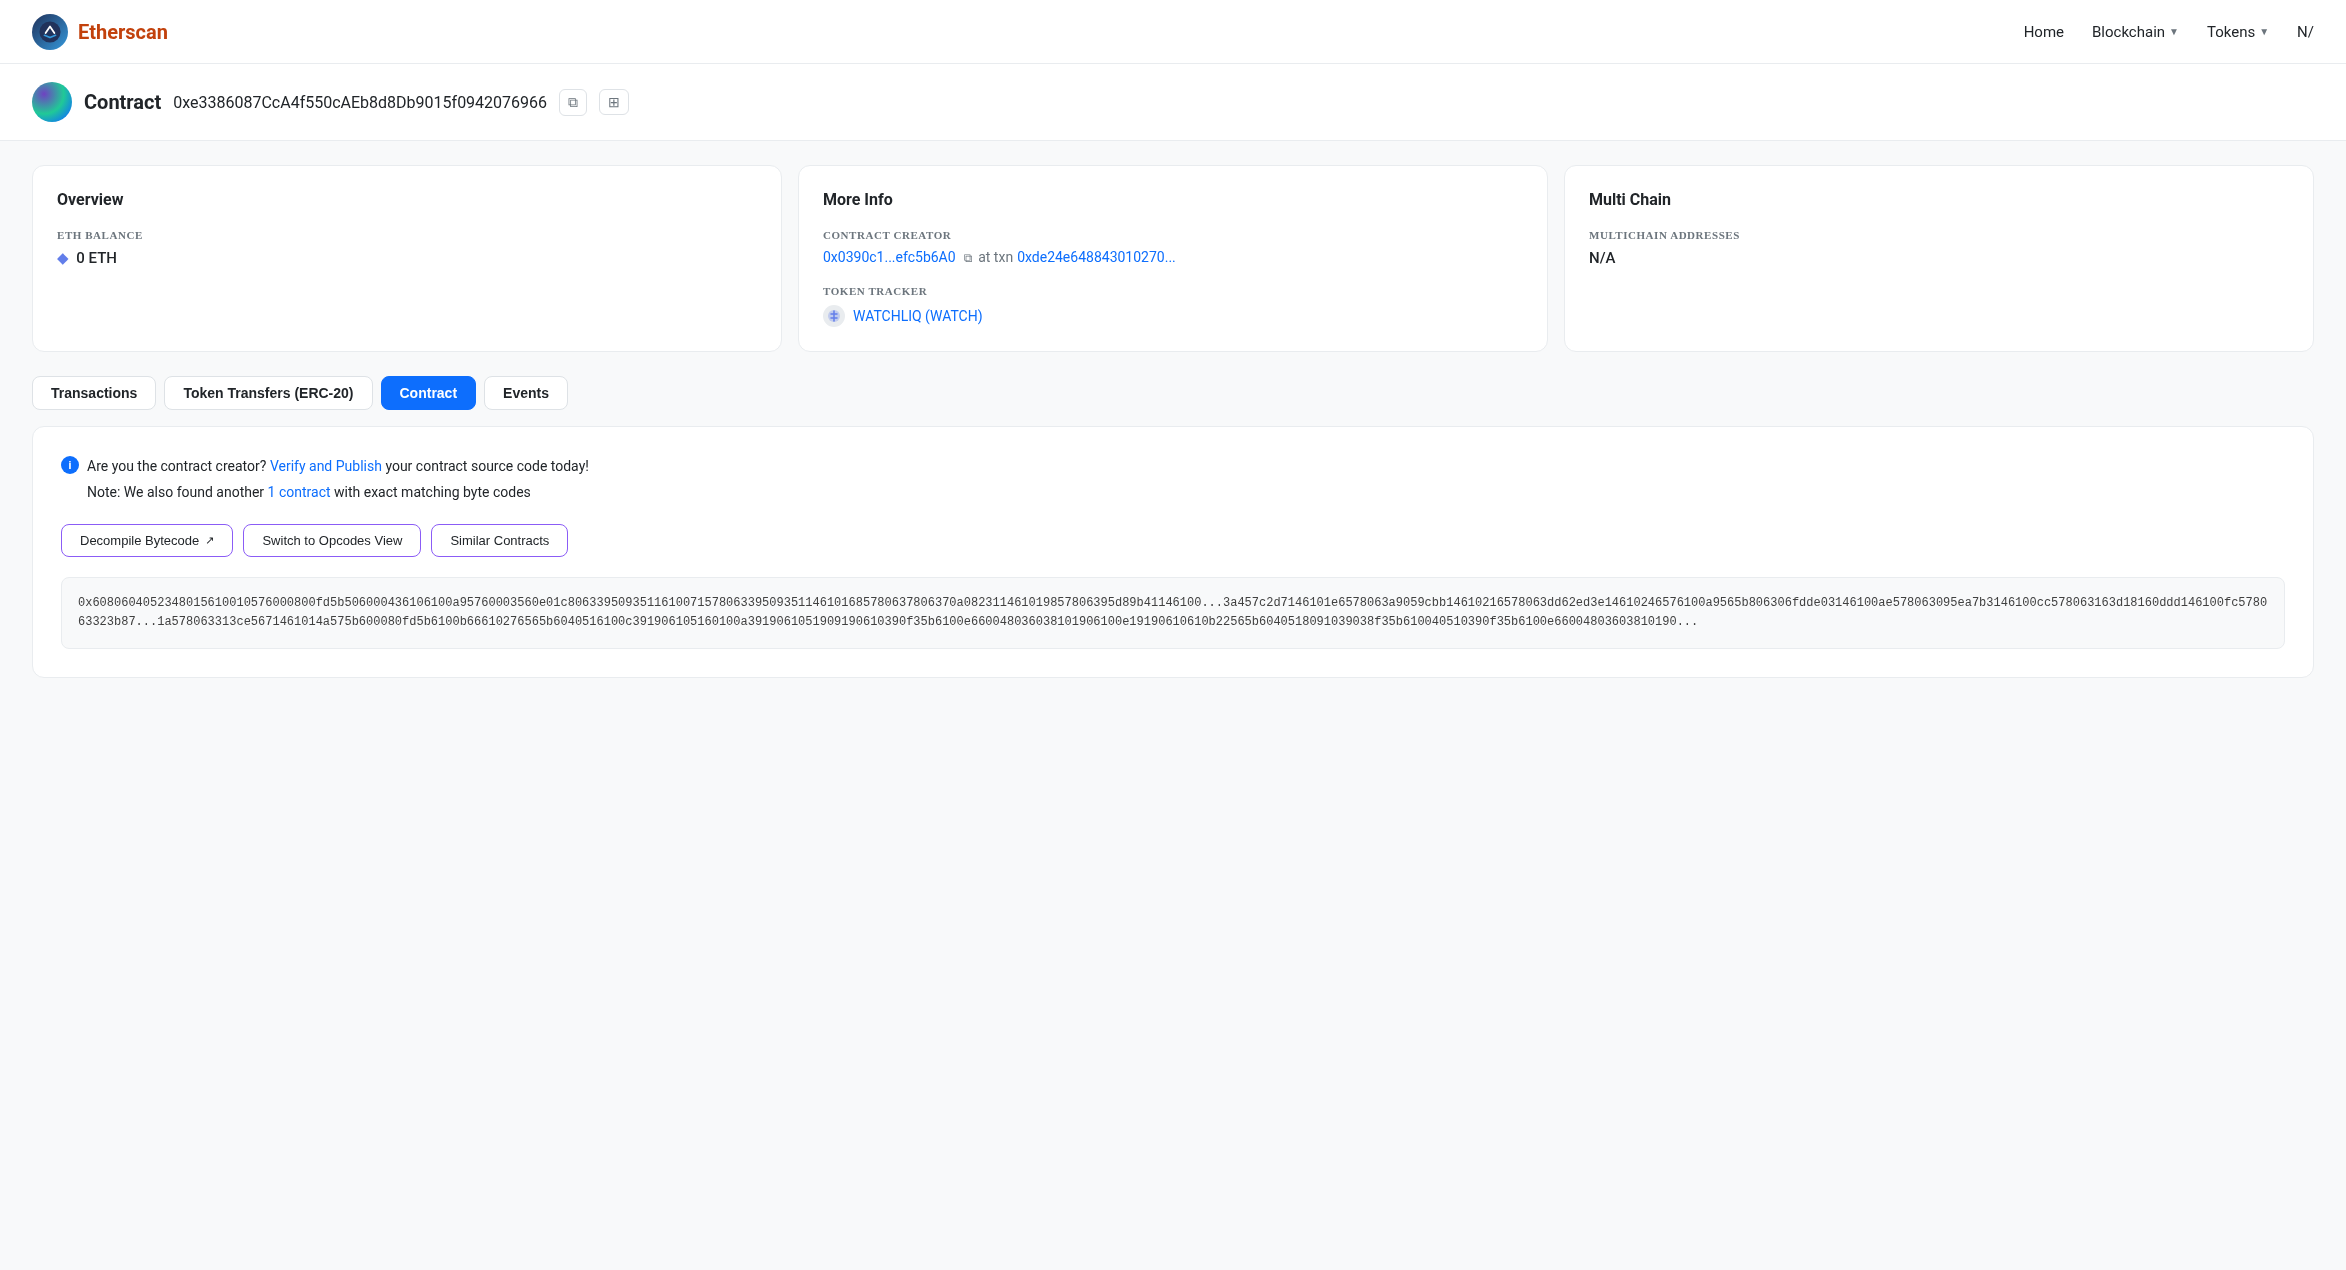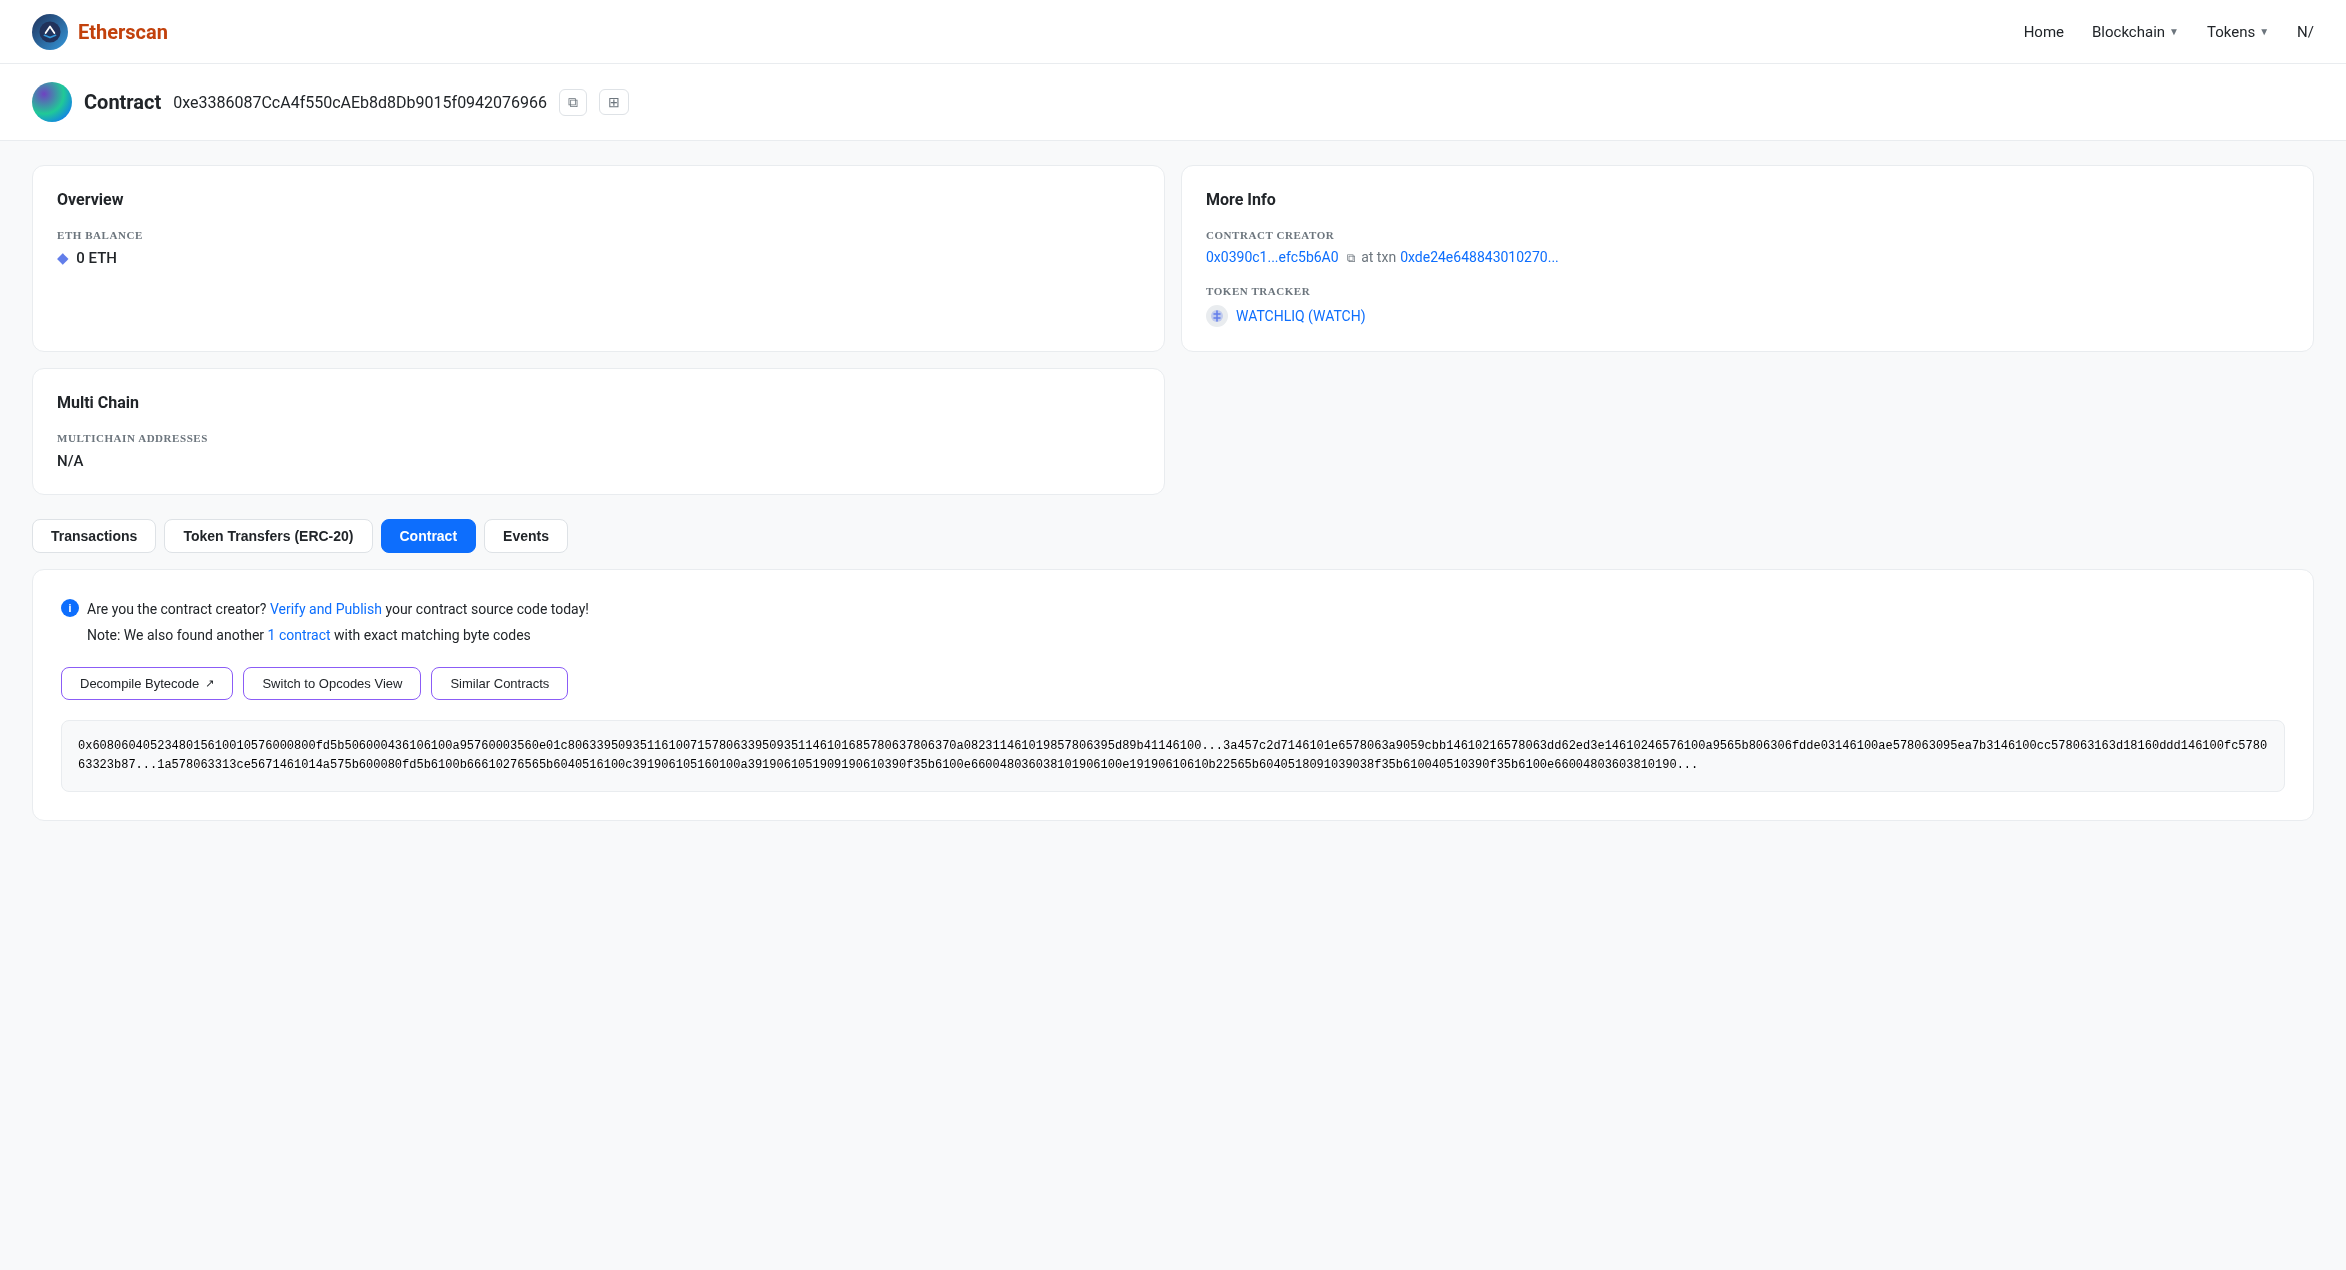--- a/index.html
+++ b/index.html
@@ -95,21 +95,21 @@
     }
 
     
     .main-content {
       padding: 24px 32px;
     }
 
     
     .cards-row {
       display: grid;
-      grid-template-columns: 1fr 1fr;
+      grid-template-columns: 1fr 1fr 1fr;
       gap: 16px;
       margin-bottom: 24px;
     }
     .card {
       background: #fff;
       border: 1px solid #e9ecef;
       border-radius: 12px;
       padding: 24px;
     }
     .card-title {
@@ -238,21 +238,21 @@
     .ext-icon { font-size: 11px; }
 
     
     .bytecode-box {
       background: #f8f9fa;
       border: 1px solid #e9ecef;
       border-radius: 8px;
       padding: 16px;
       font-family: 'Courier New', monospace;
       font-size: 12px;
-      color: #000000;
+      color: #404040;
       word-break: break-all;
       line-height: 1.6;
       overflow-x: auto;
     }
   </style>
 </head>
 <body>
 
 <nav class="navbar">
   <a class="navbar-brand">

